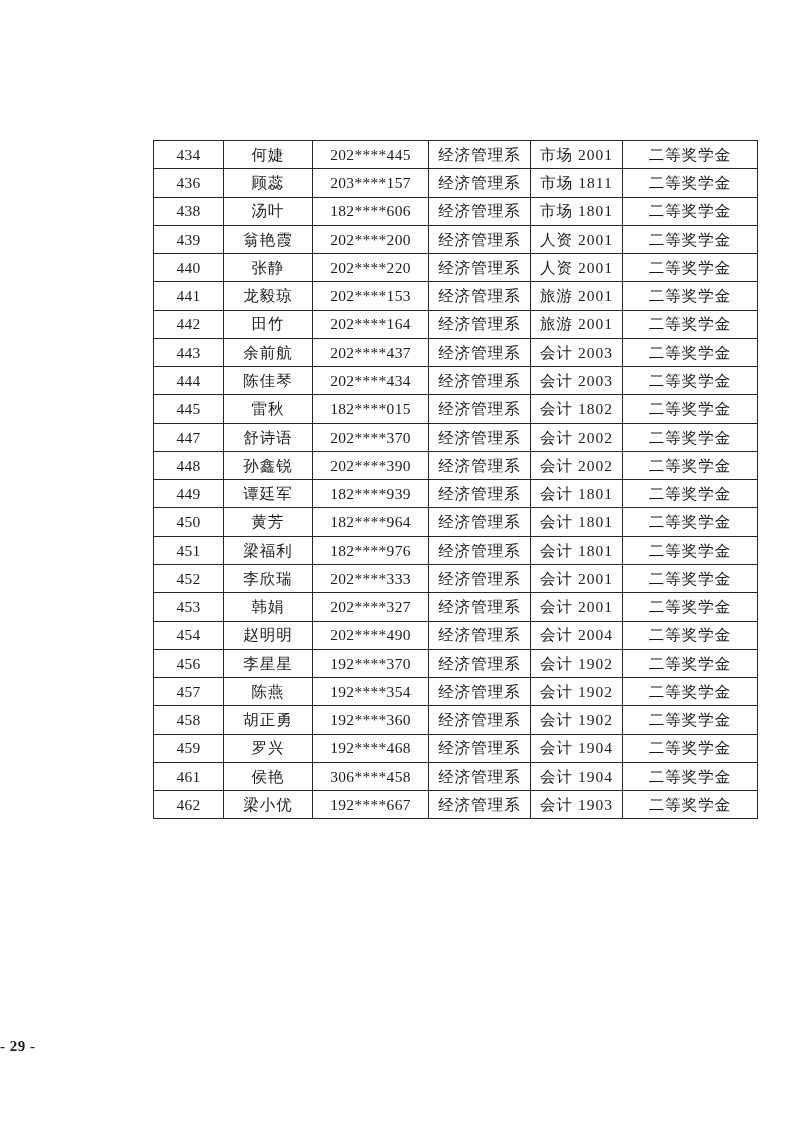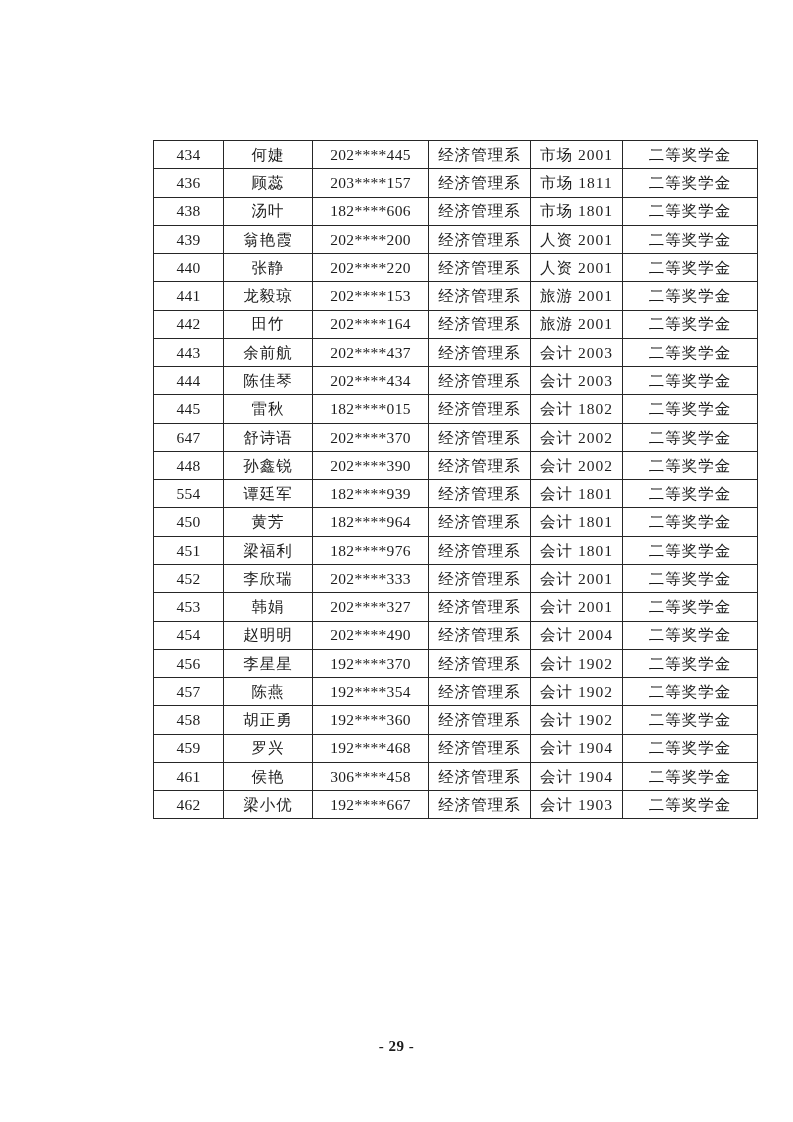--- a/index.html
+++ b/index.html
@@ -44,21 +44,21 @@
   }
   td.num {
     font-size: 16px;
     letter-spacing: 0.3px;
   }
   .footer {
     position: absolute;
     top: 1038px;
     left: 0;
     width: 100%;
-    text-align: center;
+    text-align: left;
     font-size: 15px;
     font-weight: bold;
     letter-spacing: 0.5px;
   }
 </style>
 </head>
 <body>
 
 <div class="page">
   <table class="award-table">
@@ -145,37 +145,37 @@
         </tr>
         <tr>
           <td class="num">445</td>
           <td class="cjk">雷秋</td>
           <td class="num">182****015</td>
           <td class="cjk">经济管理系</td>
           <td class="cjk">会计 1802</td>
           <td class="cjk">二等奖学金</td>
         </tr>
         <tr>
-          <td class="num">647</td>
+          <td class="num">447</td>
           <td class="cjk">舒诗语</td>
           <td class="num">202****370</td>
           <td class="cjk">经济管理系</td>
           <td class="cjk">会计 2002</td>
           <td class="cjk">二等奖学金</td>
         </tr>
         <tr>
           <td class="num">448</td>
           <td class="cjk">孙鑫锐</td>
           <td class="num">202****390</td>
           <td class="cjk">经济管理系</td>
           <td class="cjk">会计 2002</td>
           <td class="cjk">二等奖学金</td>
         </tr>
         <tr>
-          <td class="num">554</td>
+          <td class="num">449</td>
           <td class="cjk">谭廷军</td>
           <td class="num">182****939</td>
           <td class="cjk">经济管理系</td>
           <td class="cjk">会计 1801</td>
           <td class="cjk">二等奖学金</td>
         </tr>
         <tr>
           <td class="num">450</td>
           <td class="cjk">黄芳</td>
           <td class="num">182****964</td>

